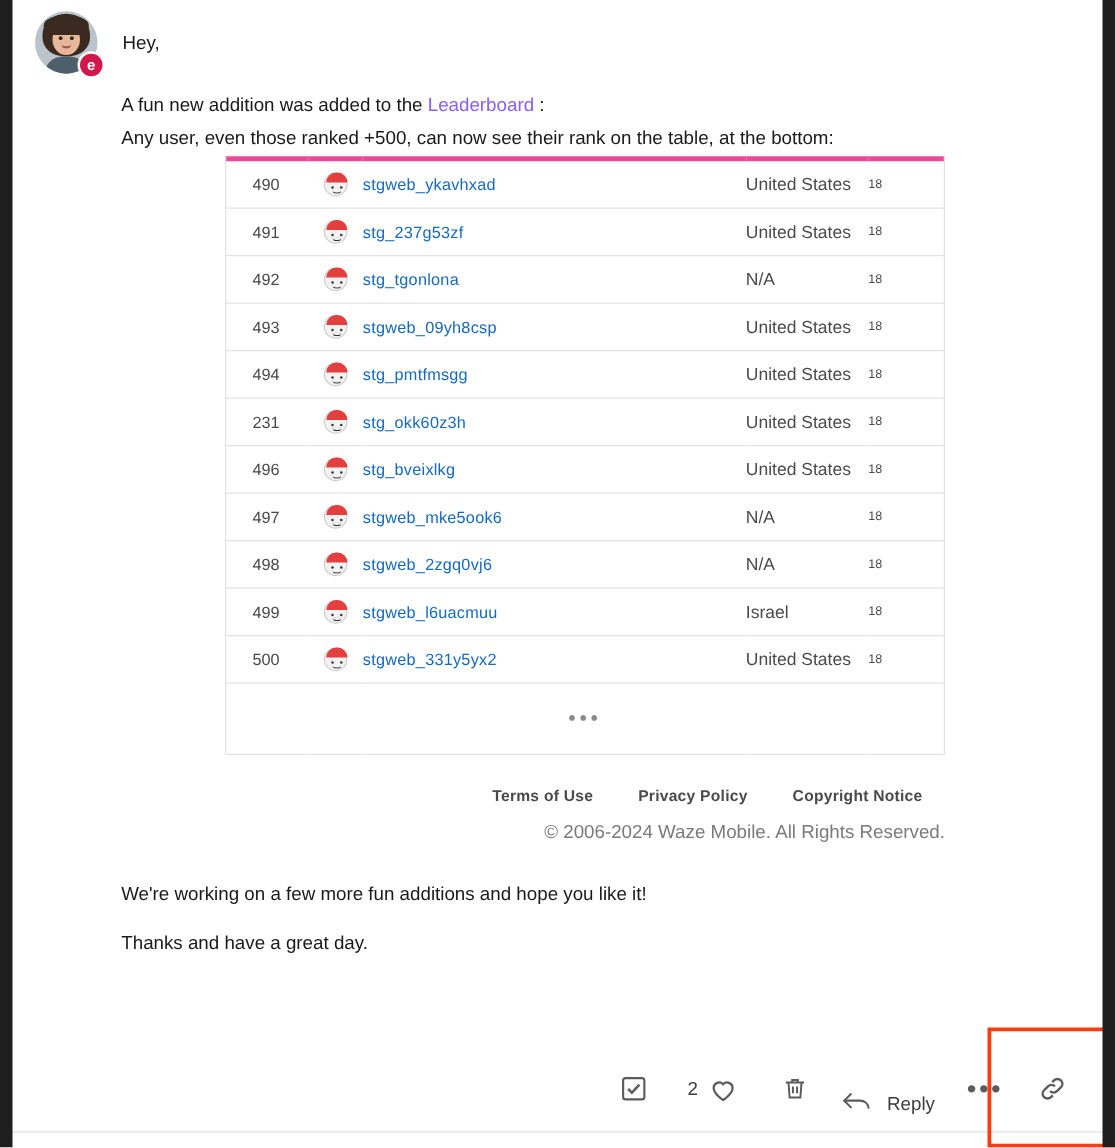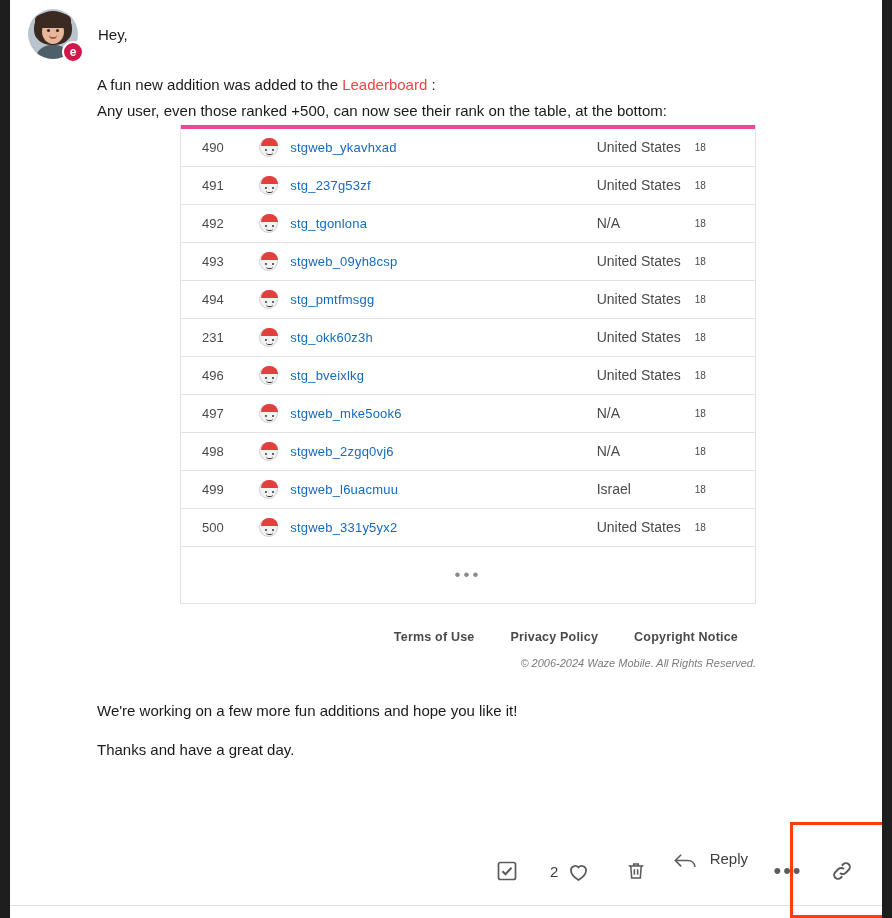--- a/index.html
+++ b/index.html
@@ -125,21 +125,21 @@
     color: #1a1a1a;
   }
 
   .intro {
     padding: 12px 0 0 97px;
     font-size: 15px;
     line-height: 1.58;
     color: #1a1a1a;
   }
   .intro a {
-    color: #ef4444;
+    color: #8b5cf6;
     text-decoration: none;
   }
   .intro p { margin: 0 0 2px 0; }
 
   
   .board-shot {
     position: relative;
     margin: 3px 0 0 180px;
     width: 576px;
     background: #fff;
@@ -230,23 +230,22 @@
   }
   .board-footer .links {
     font-size: 12.5px;
     font-weight: bold;
     color: #4a4a4a;
     letter-spacing: .2px;
   }
   .board-footer .links span { margin: 0 18px; }
   .board-footer .copy {
     margin-top: 13px;
-    font-size: 11px;
+    font-size: 15px;
     color: #7b7b7b;
-    font-style: italic;
   }
 
   .closing {
     padding-left: 97px;
     padding-top: 33px;
     font-size: 15px;
     color: #1a1a1a;
   }
   .closing p { margin: 0 0 22px 0; }
 
@@ -269,21 +268,21 @@
     justify-content: center;
     color: #5b5b5b;
     cursor: pointer;
     height: 42px;
   }
   .act svg { display: block; }
   .act-check { width: 46px; }
   .act-like { display: flex; align-items: center; gap: 8px; margin-left: 10px; width: 62px; }
   .like-count { font-size: 15px; color: #3d3d3d; }
   .act-trash { width: 56px; margin-left: 6px; }
-  .act-reply { display: flex; align-items: flex-start; gap: 11px; margin-left: 8px; }
+  .act-reply { display: flex; align-items: flex-end; gap: 11px; margin-left: 8px; }
   .reply-label { font-size: 15px; color: #3d3d3d; }
   .act-more { width: 52px; margin-left: 14px; font-size: 22px; letter-spacing: 2px; color: #5b5b5b; line-height: 12px; }
   .act-link { width: 48px; margin-left: 4px; }
 
   .focus-box {
     position: absolute;
     left: 790px;
     top: 822px;
     width: 102px;
     height: 96px;

